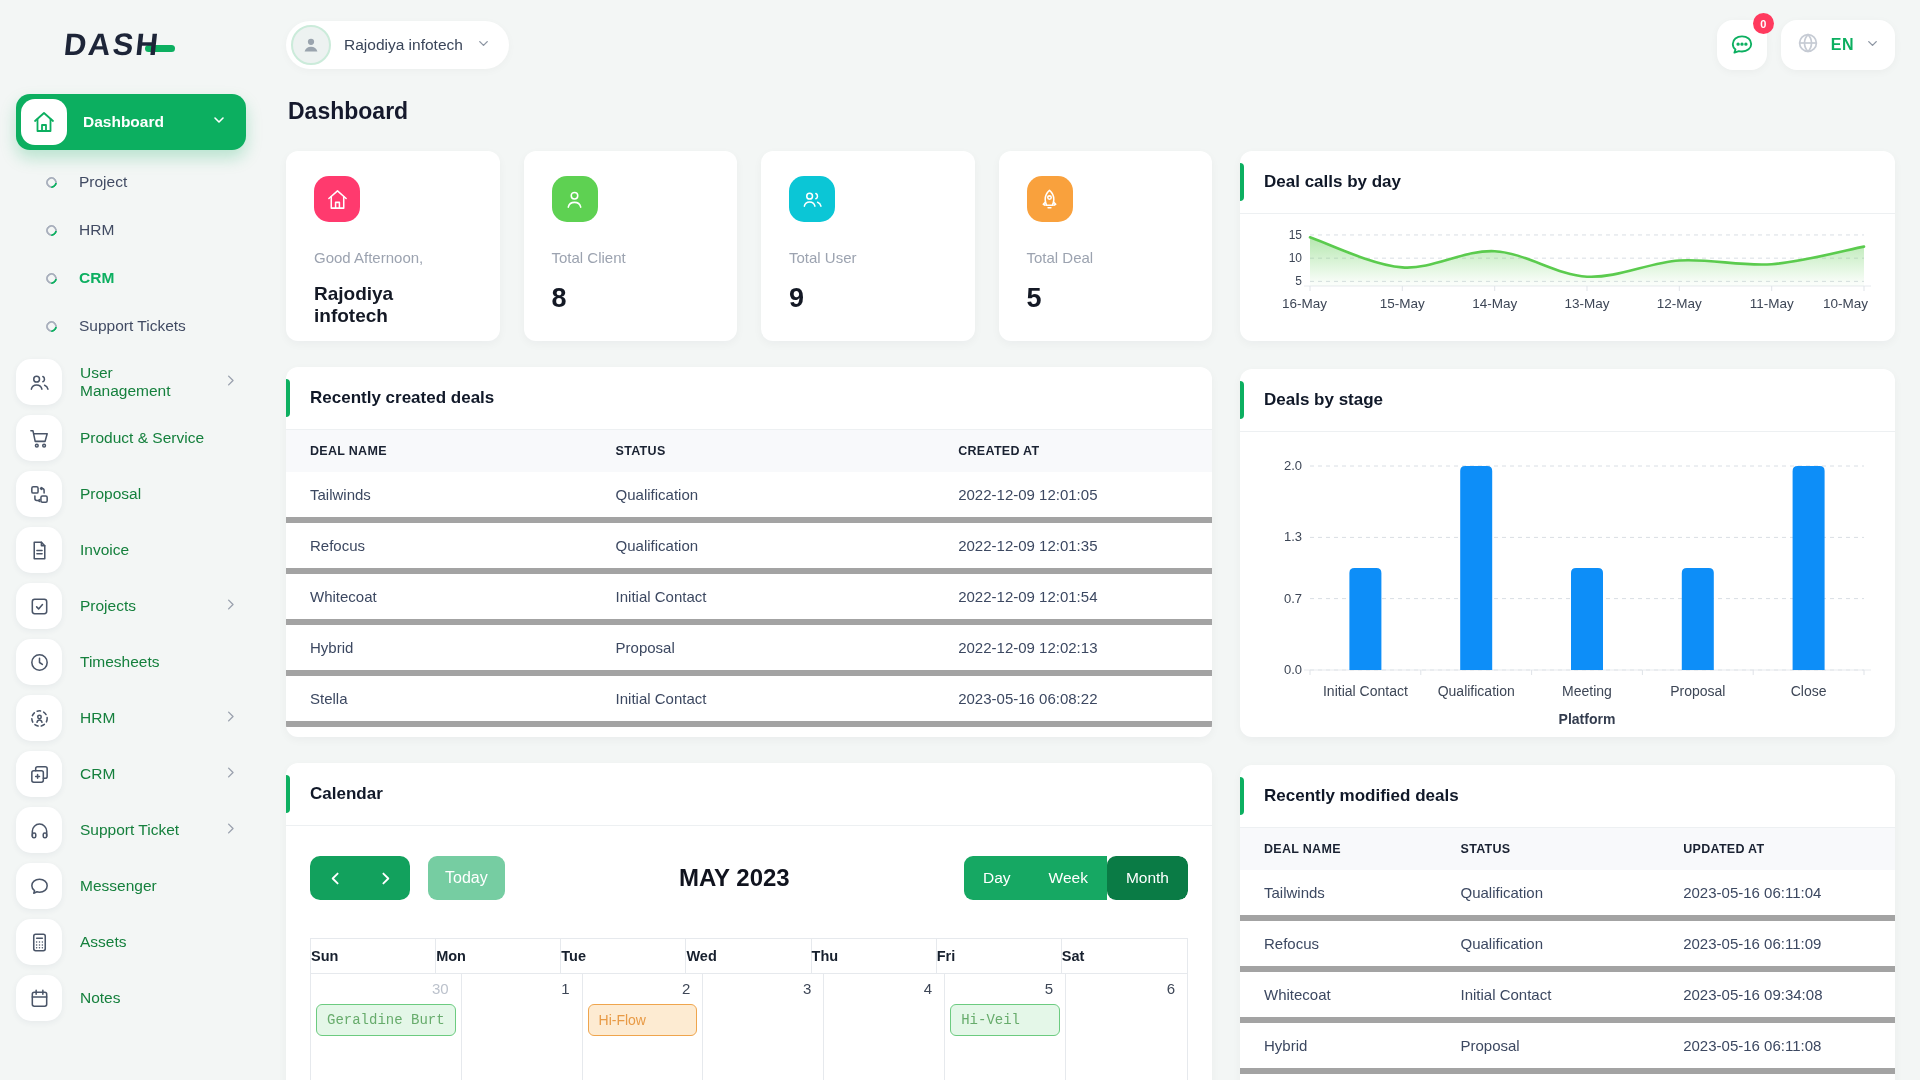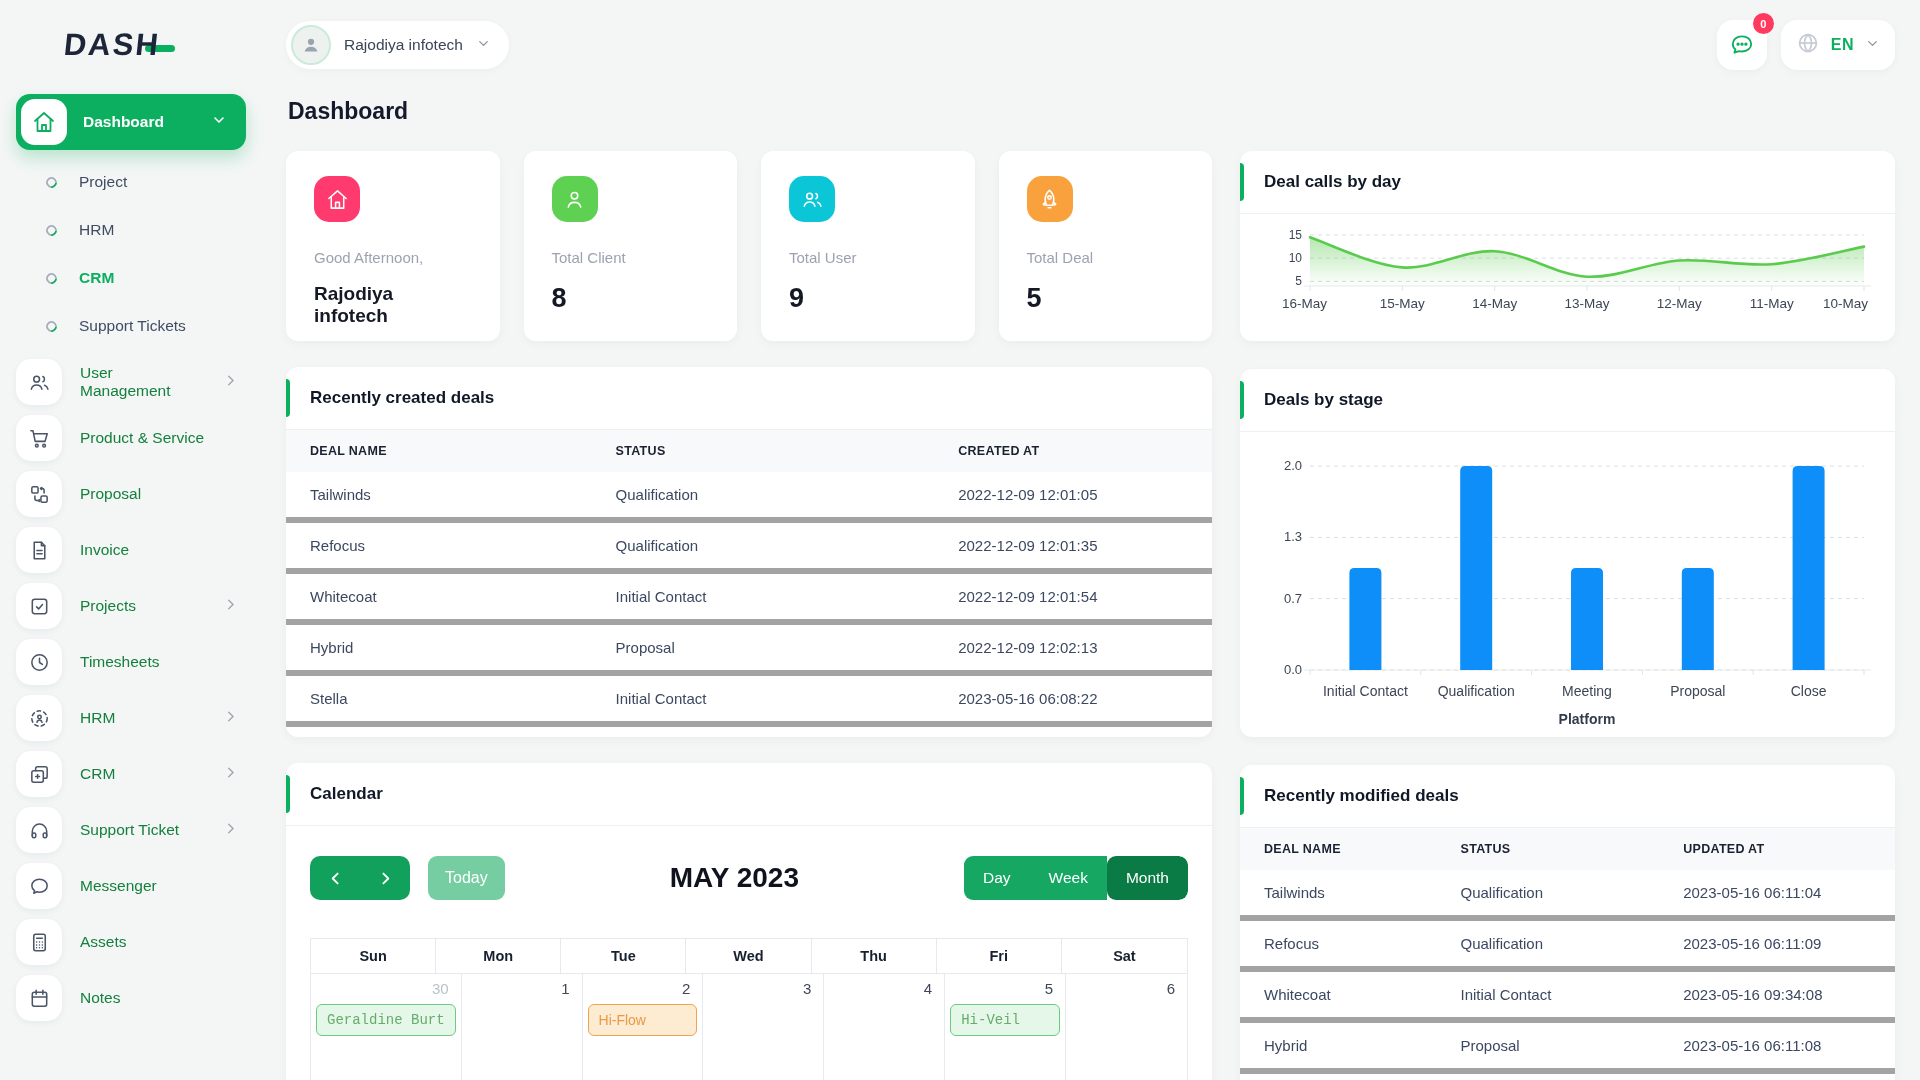--- a/index.html
+++ b/index.html
@@ -115,28 +115,28 @@
   .modified-card { height:420px; }
 
   
   .calendar-card { height:560px; }
   .cal-toolbar { display:flex; align-items:center; padding:30px 24px 0;justify-content:center; }
   .nav-group { display:flex; background:#12A15D; border-radius:10px; overflow:hidden; }
   .nav-btn { width:50px; height:44px; border:none; background:transparent; color:#fff;
     display:flex; align-items:center; justify-content:center; cursor:pointer; }
   .today-btn { margin-left:18px; height:44px; padding:0 17px; background:#76CDA2; color:#fff;
     border:none; border-radius:9px; font-size:16px; cursor:pointer; font-family:inherit; }
-  .cal-title { flex:1; text-align:center; font-size:28px; font-weight:700; color:#10131E; }
+  .cal-title { flex:1; text-align:center; font-size:24px; font-weight:700; color:#10131E; }
   .view-group { display:flex; border-radius:9px; overflow:hidden; }
   .view-btn { height:44px; padding:0 19px; background:#16A863; color:#fff; font-size:15.5px;
     border:none; cursor:pointer; font-family:inherit; }
   .view-btn.active { background:#0A7B45; border-radius:9px; }
   .cal-grid { margin:38px 24px 0; border:1px solid #E6E9ED; border-bottom:none; }
   .cal-weekdays, .cal-cells { display:grid; grid-template-columns:repeat(7,1fr); }
-  .wd { border-right:1px solid #E6E9ED; border-bottom:1px solid #E6E9ED; text-align:center;
+  .wd { border-right:1px solid #E6E9ED; border-bottom:1px solid #E6E9ED; 
     padding:9px 0; font-weight:700; font-size:14.5px; color:#17202E; }
   .wd:last-child, .cell:last-child { border-right:none; }
   .cell { border-right:1px solid #E6E9ED; min-height:175px; padding:3px; }
   .daynum { display:block; text-align:right; padding:3px 9px 5px; font-size:15px; color:#3E4757; }
   .daynum.muted { color:#BCC2CC; }
   .ev { margin:2px; padding:7px 10px; border-radius:6px; font-size:14px; border:1px solid; cursor:pointer;
     overflow:hidden; white-space:nowrap; }
   .ev-green { background:#E4F7E8; border-color:#6CCB80; color:#67AC6C;font-family:Liberation Mono, monospace; }
   .ev-orange { background:#FDEBD2; border-color:#EFA54D; color:#E89A45; }
 

